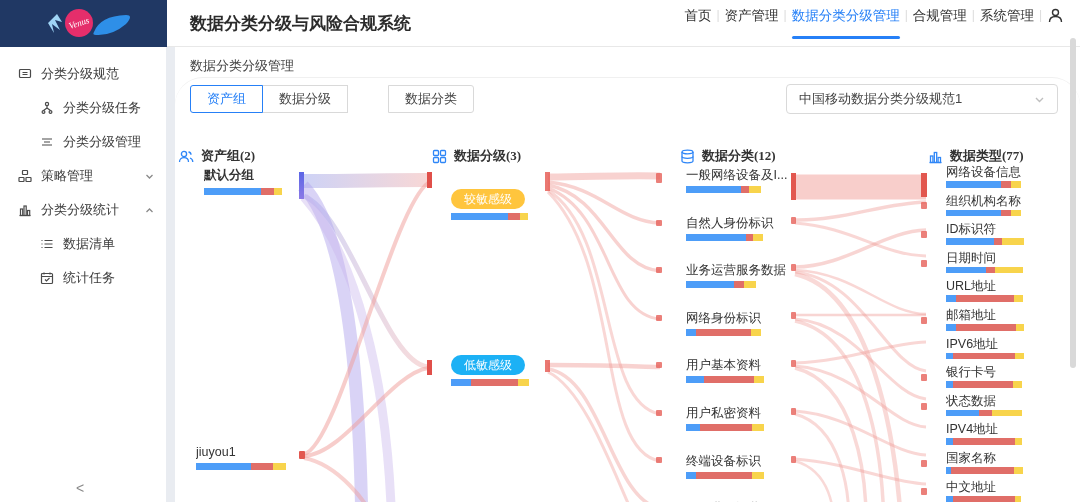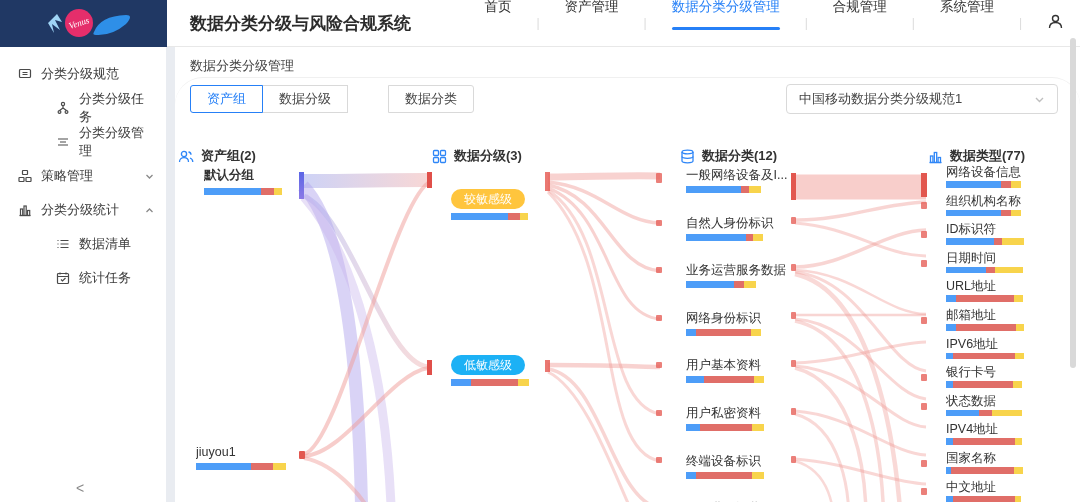--- a/index.html
+++ b/index.html
@@ -4,33 +4,33 @@
 <style>
   * { margin:0; padding:0; box-sizing:border-box; }
   html,body { width:1080px; height:502px; overflow:hidden; }
   body { font-family:"Liberation Sans","DejaVu Sans",sans-serif; background:#fff; color:#333; }
   .stage { position:relative; width:1080px; height:502px; background:#fff; overflow:hidden; }
 
   
   .header { position:absolute; left:0; top:0; width:1080px; height:47px; background:#fff; border-bottom:1px solid #e8e8e8; z-index:30; }
   .logo { position:absolute; left:0; top:0; width:167px; height:47px; background:var(--navy); }
   .app-title { position:absolute; left:190px; top:0; height:47px; line-height:47px; font-size:17px; font-weight:bold; color:#2b2b2b; }
-  .topnav { position:absolute; right:16px; top:0; height:30px; display:flex; align-items:flex-end; gap:25px; font-size:13.5px; }
+  .topnav { position:absolute; right:16px; top:0; height:30px; display:flex; align-items:center; gap:5px; font-size:13.5px; }
   .topnav .sep { color:#dcdcdc; font-size:12px; }
   .nav-item { color:#333; cursor:pointer; position:relative; height:47px; line-height:47px; }
   .nav-item.active { color:var(--accent); }
   .nav-item.active::after { content:""; position:absolute; left:0; right:0; bottom:0; height:3px; background:var(--accent); border-radius:2px; }
   .user-btn { display:flex; align-items:center; cursor:pointer; }
 
   
   .sidebar { position:absolute; left:0; top:47px; width:166px; height:455px; background:#fff; z-index:25; }
   .side-strip { position:absolute; left:166px; top:47px; width:9px; height:455px; background:#e9ecf1; z-index:24; }
   .menu { padding-top:10px; }
   .menu-row { display:flex; align-items:center; height:34px; padding-left:18px; padding-right:12px; font-size:13px; color:#3a3a3a; cursor:pointer; }
-  .menu-row.sub { padding-left:56px; }
+  .menu-row.sub { padding-left:40px; }
   .menu-row .micon { width:14px; height:14px; margin-right:9px; flex:0 0 auto; display:inline-flex; }
   .menu-row .chev { margin-left:auto; color:#8a8a8a; display:inline-flex; }
   .collapse-btn { position:absolute; left:68px; bottom:6px; font-size:14px; color:#8a8a8a; cursor:pointer; width:24px; text-align:center; }
 
   
   .main { position:absolute; left:175px; top:47px; width:905px; height:455px; background:#fff; }
   .breadcrumb { position:absolute; left:15px; top:10px; font-size:13px; color:#404040; }
   .card { position:absolute; left:0; top:30px; width:905px; height:425px; background:#fff; border-top:1px solid #f0f0f0;border-radius:28px; }
 
   .tabs { position:absolute; left:15px; top:7px; display:flex; }
@@ -40,21 +40,21 @@
   .tab:last-child { border-radius:0 3px 3px 0;margin-left:40px; }
   .tab.active { color:var(--accent); border-color:var(--accent); z-index:2; position:relative; }
 
   .select { position:absolute; right:22px; top:6px; width:272px; height:30px; border:1px solid #d9d9d9; border-radius:4px;
             background:#fff; display:flex; align-items:center; padding:0 12px; font-size:13px; color:#444; cursor:pointer; }
   .select .sel-chev { margin-left:auto; color:#bfbfbf; display:inline-flex; }
 
   
   .sankey { position:absolute; left:0; top:40px; width:905px; height:385px; }
   .ribbon-svg { position:absolute; left:-175px; top:-87px; width:1080px; height:502px; pointer-events:none; }
-  .col-head { position:absolute; display:flex; align-items:center; gap:7px; font-size:13px; font-weight:bold; color:#333; }
+  .col-head { position:absolute; display:flex; align-items:center; gap:7px; font-size:13px; font-weight:bold; color:#333;font-family:Liberation Serif, serif; }
   .col-head .cicon { display:inline-flex; }
   .s-label { font-size:12.5px; color:#333; white-space:nowrap; overflow:hidden; max-width:118px; }
   .mini-bar { display:flex; height:7px; margin-top:4px; }
   .mini-bar i { display:block; height:100%; }
   .mini-bar .b { background:var(--bar-blue); }
   .mini-bar .r { background:var(--bar-red); }
   .mini-bar .y { background:var(--bar-yellow); }
 
   .s-item { cursor:pointer; }
   .abs { position:absolute; }

